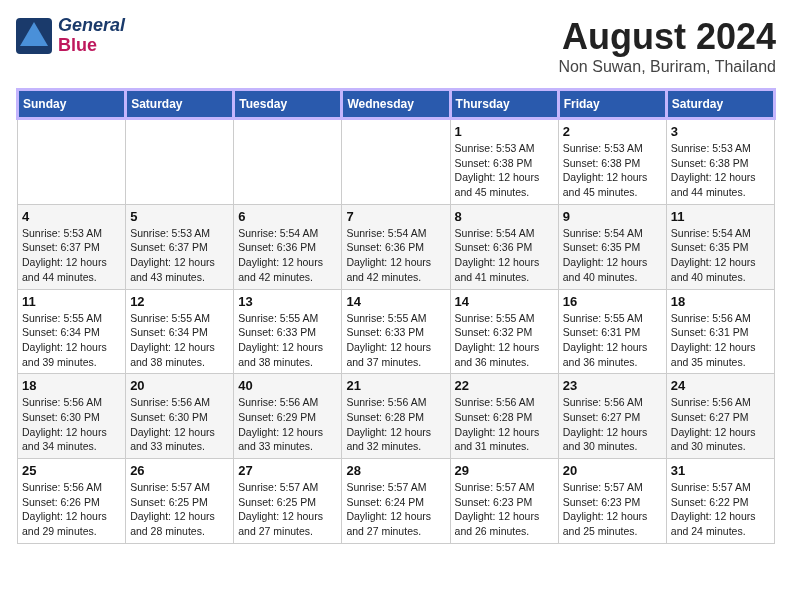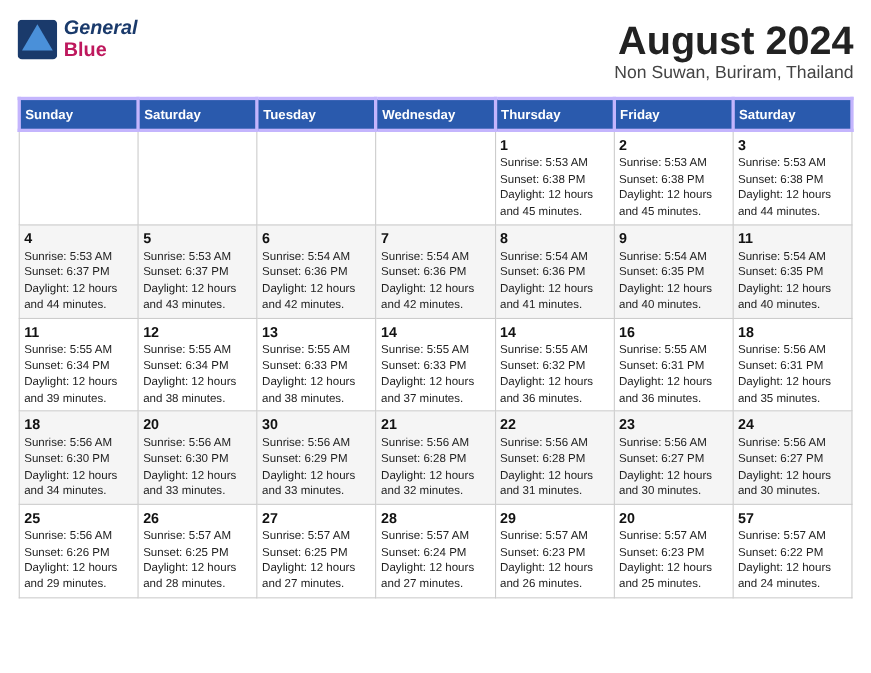--- a/index.html
+++ b/index.html
@@ -194,21 +194,21 @@
       <tr class="row-even">
         <td>
           <div class="day-number">18</div>
           <div class="day-info">Sunrise: 5:56 AM<br>Sunset: 6:30 PM<br>Daylight: 12 hours<br>and 34 minutes.</div>
         </td>
         <td>
           <div class="day-number">20</div>
           <div class="day-info">Sunrise: 5:56 AM<br>Sunset: 6:30 PM<br>Daylight: 12 hours<br>and 33 minutes.</div>
         </td>
         <td>
-          <div class="day-number">30</div>
+          <div class="day-number">40</div>
           <div class="day-info">Sunrise: 5:56 AM<br>Sunset: 6:29 PM<br>Daylight: 12 hours<br>and 33 minutes.</div>
         </td>
         <td>
           <div class="day-number">21</div>
           <div class="day-info">Sunrise: 5:56 AM<br>Sunset: 6:28 PM<br>Daylight: 12 hours<br>and 32 minutes.</div>
         </td>
         <td>
           <div class="day-number">22</div>
           <div class="day-info">Sunrise: 5:56 AM<br>Sunset: 6:28 PM<br>Daylight: 12 hours<br>and 31 minutes.</div>
         </td>
@@ -240,18 +240,18 @@
         </td>
         <td>
           <div class="day-number">29</div>
           <div class="day-info">Sunrise: 5:57 AM<br>Sunset: 6:23 PM<br>Daylight: 12 hours<br>and 26 minutes.</div>
         </td>
         <td>
           <div class="day-number">20</div>
           <div class="day-info">Sunrise: 5:57 AM<br>Sunset: 6:23 PM<br>Daylight: 12 hours<br>and 25 minutes.</div>
         </td>
         <td>
-          <div class="day-number">57</div>
+          <div class="day-number">31</div>
           <div class="day-info">Sunrise: 5:57 AM<br>Sunset: 6:22 PM<br>Daylight: 12 hours<br>and 24 minutes.</div>
         </td>
       </tr>
     </tbody>
 </table>
 
 </body></html>

